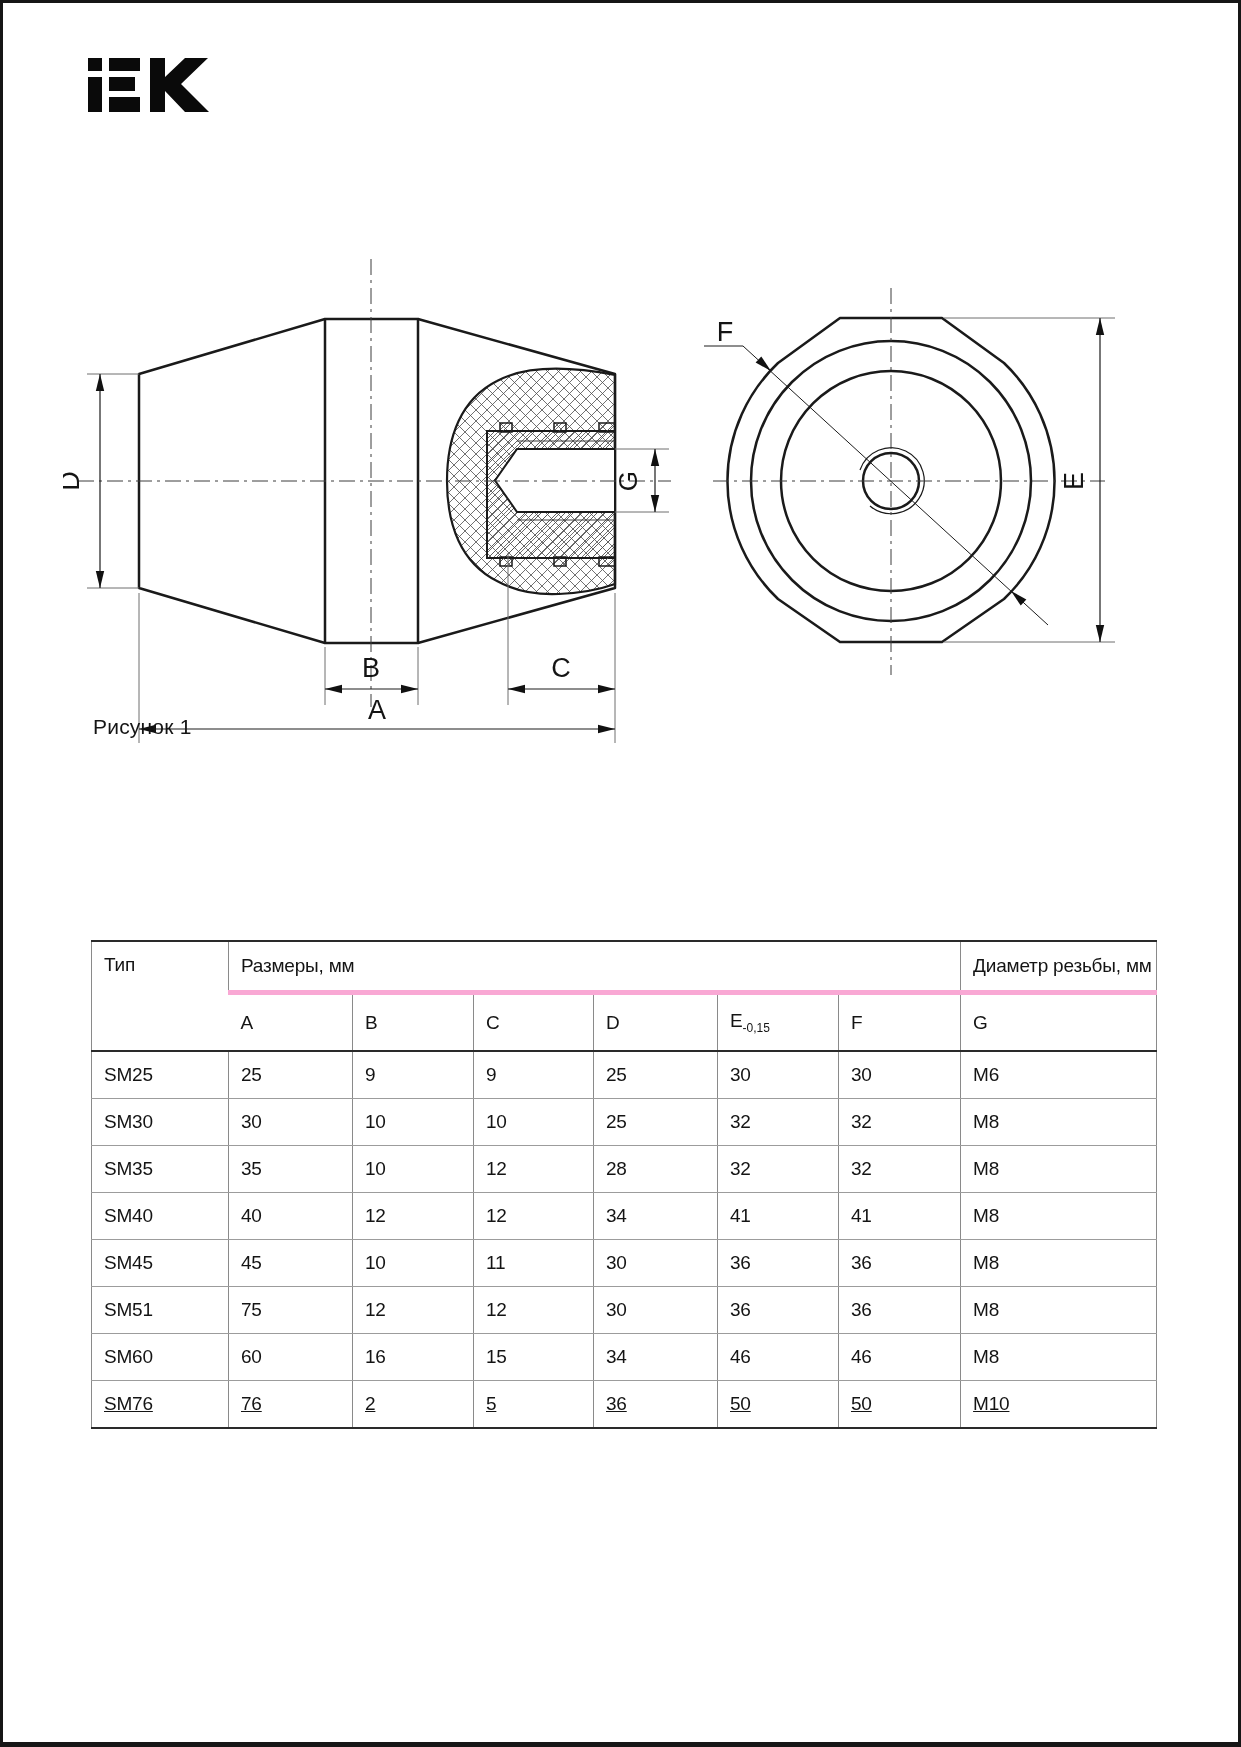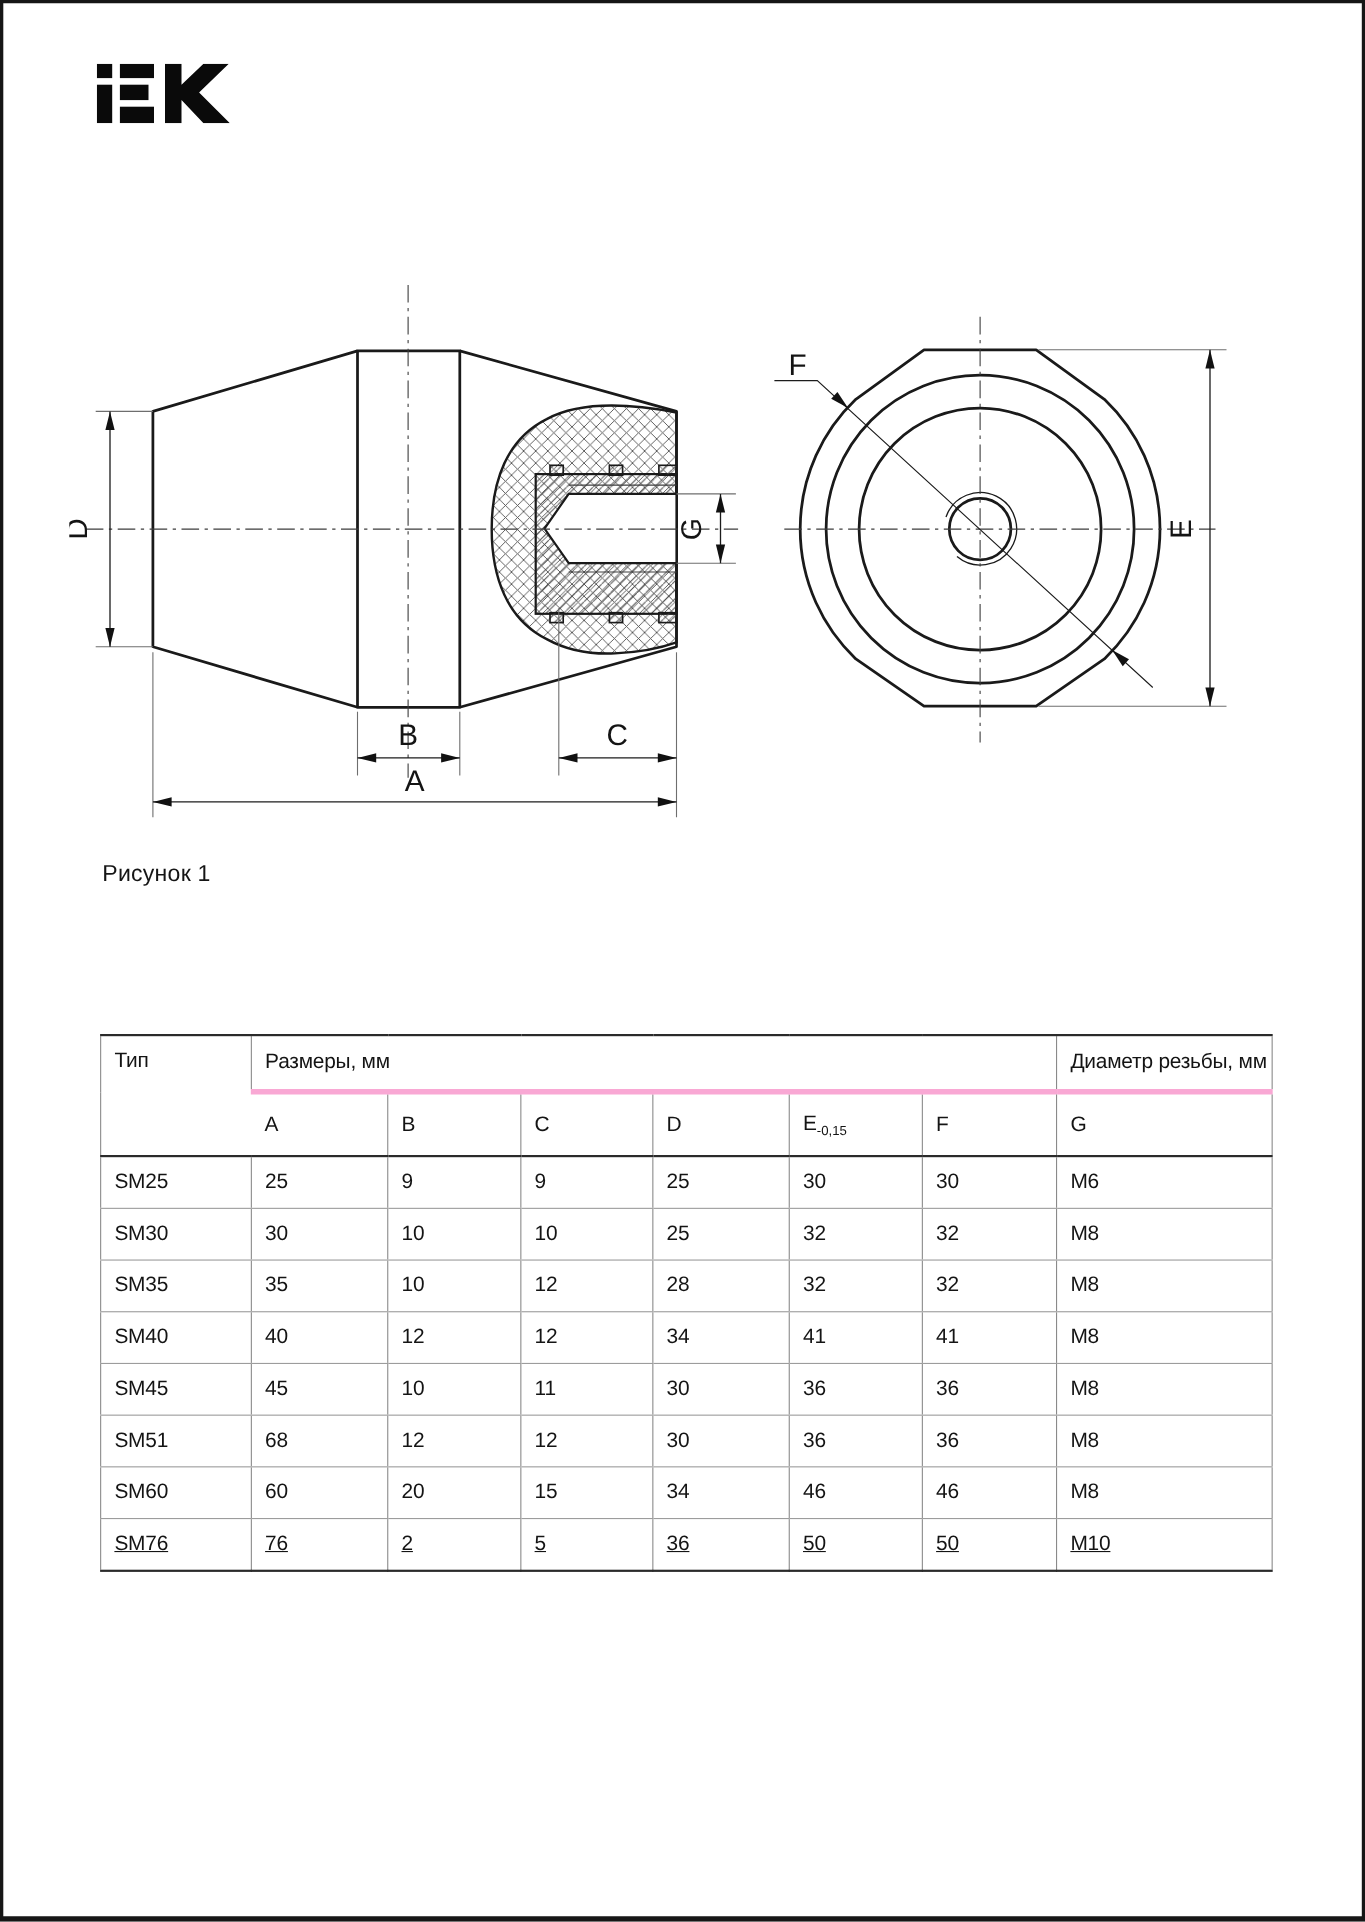--- a/index.html
+++ b/index.html
@@ -11,21 +11,21 @@
     border:3px solid #161616;
     border-bottom-width:5px;
     box-sizing:border-box;
     font-family:"Liberation Sans", sans-serif;
     color:#111;
     overflow:hidden;
   }
   .logo { position:absolute; left:85px; top:55px; width:121px; height:54px; }
   .figure-svg { position:absolute; left:60px; top:238px; width:1100px; height:506px; }
   .figure-caption {
-    position:absolute; left:90px; top:780px;
+    position:absolute; left:90px; top:712px;
     font-size:21px; letter-spacing:0.2px; color:#151515;
   }
   .dim-table {
     position:absolute; left:88px; top:937px;
     width:1065px;
     border-collapse:collapse; table-layout:fixed;
     border-top:2px solid #2a2a2a;
     border-bottom:2px solid #2a2a2a;
     border-left:1px solid #8a8a8a;
     border-right:1px solid #8a8a8a;
@@ -239,32 +239,32 @@
         <td>45</td>
           <td>10</td>
         <td>11</td>
           <td>30</td>
         <td>36</td>
           <td>36</td>
         <td>M8</td>
       </tr>
       <tr>
         <td>SM51</td>
-        <td>68</td>
+        <td>75</td>
           <td>12</td>
         <td>12</td>
           <td>30</td>
         <td>36</td>
           <td>36</td>
         <td>M8</td>
       </tr>
       <tr>
         <td>SM60</td>
         <td>60</td>
-          <td>20</td>
+          <td>16</td>
         <td>15</td>
           <td>34</td>
         <td>46</td>
           <td>46</td>
         <td>M8</td>
       </tr>
       <tr>
         <td>SM76</td>
         <td>76</td>
           <td>2</td>

